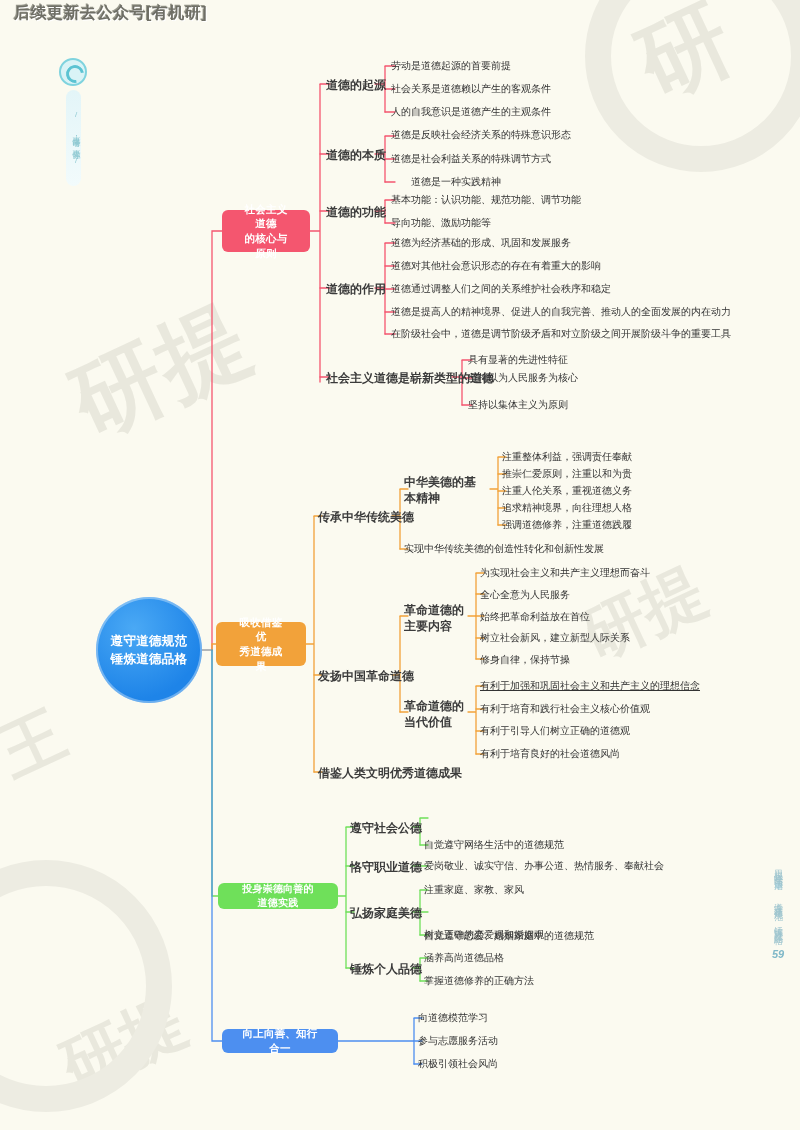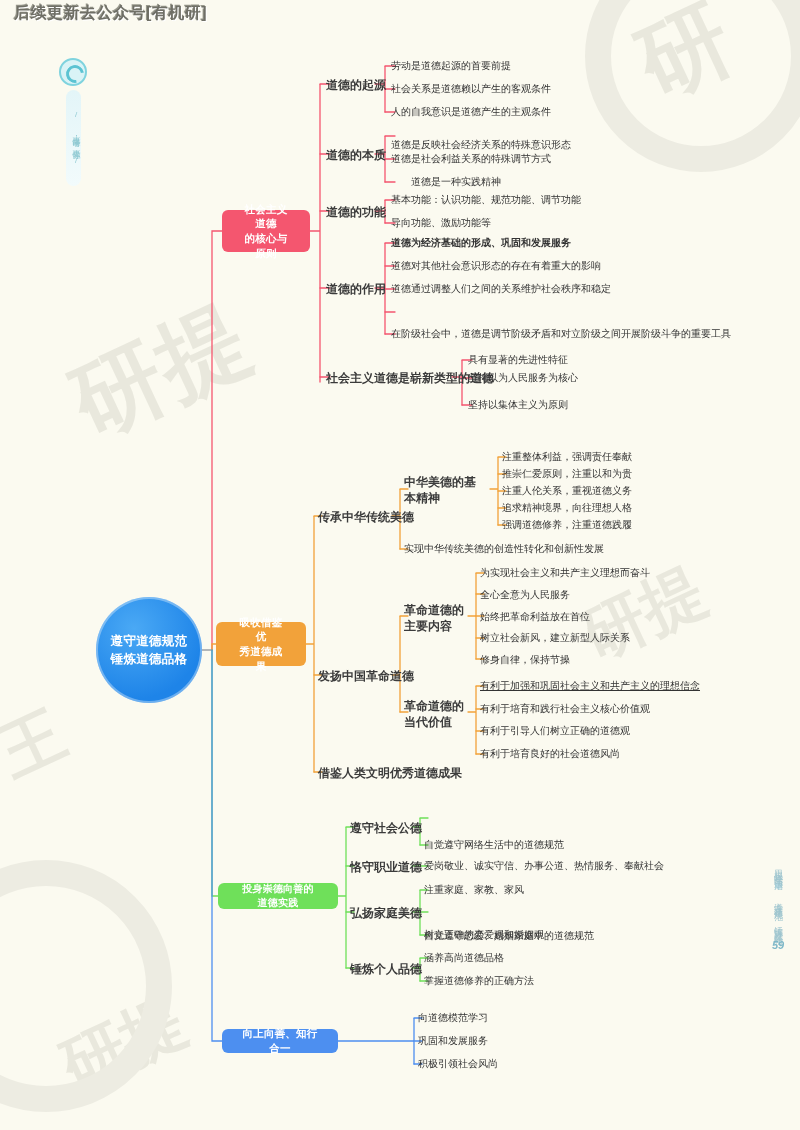--- a/index.html
+++ b/index.html
@@ -49,21 +49,21 @@
   .rail-t{
     writing-mode:vertical-rl;text-orientation:upright;
     font-size:9px;color:#9dc4ce;letter-spacing:2px;margin:0 auto;
   }
   .rail-dot{width:7px;height:7px;border-radius:50%;background:#bfe0e8;margin:6px auto;}
   .rail-b{
     writing-mode:vertical-rl;text-orientation:upright;
     font-size:9px;color:#9dc4ce;letter-spacing:2px;margin:0 auto;
   }
   .pagenum{
-    margin-top:8px;font-size:11px;font-weight:700;color:#7fb8c8;
+    margin-top:17px;font-size:11px;font-weight:700;color:#7fb8c8;
     font-style:italic;
   }
 
   
   #map{position:absolute;left:0;top:0;width:800px;height:1130px;z-index:3;}
   #svg{position:absolute;left:0;top:0;width:800px;height:1130px;z-index:2;pointer-events:none;}
 
   .node{position:absolute;z-index:4;box-sizing:border-box;}
 
   
@@ -248,32 +248,33 @@
       <div>的核心与原则</div>
     </div>
   </div>
 
   <div class="node l2" style="left:326px;top:77px;">道德的起源</div>
   <div class="node l3" style="left:391px;top:59px;text-align:right;">劳动是道德起源的首要前提</div>
   <div class="node l3" style="left:391px;top:82px;">社会关系是道德赖以产生的客观条件</div>
   <div class="node l3" style="left:391px;top:105px;">人的自我意识是道德产生的主观条件</div>
 
   <div class="node l2" style="left:326px;top:147px;">道德的本质</div>
-  <div class="node l3" style="left:391px;top:138px;text-align:center;">道德是反映社会经济关系的特殊意识形态</div>
+  <div class="node l3" style="left:391px;top:128px;text-align:center;">道德是反映社会经济关系的特殊意识形态</div>
   <div class="node l3" style="left:391px;top:152px;">道德是社会利益关系的特殊调节方式</div>
   <div class="node l3" style="left:391px;top:175px;margin-left:20px;">道德是一种实践精神</div>
 
   <div class="node l2" style="left:326px;top:204px;">道德的功能</div>
   <div class="node l3" style="left:391px;top:193px;">基本功能：认识功能、规范功能、调节功能</div>
   <div class="node l3" style="left:391px;top:216px;">导向功能、激励功能等</div>
 
   <div class="node l2" style="left:326px;top:281px;">道德的作用</div>
-  <div class="node l3" style="left:391px;top:236px;font-weight:bold;">道德为经济基础的形成、巩固和发展服务</div>
+  <div class="node l3" style="left:391px;top:236px;">道德为经济基础的形成、巩固和发展服务</div>
   <div class="node l3" style="left:391px;top:259px;">道德对其他社会意识形态的存在有着重大的影响</div>
   <div class="node l3" style="left:391px;top:282px;">道德通过调整人们之间的关系维护社会秩序和稳定</div>
+  <div class="node l3" style="left:391px;top:305px;">道德是提高人的精神境界、促进人的自我完善、推动人的全面发展的内在动力</div>
   <div class="node l3" style="left:391px;top:327px;">在阶级社会中，道德是调节阶级矛盾和对立阶级之间开展阶级斗争的重要工具</div>
 
   <div class="node l2" style="left:326px;top:370px;">社会主义道德是崭新类型的道德</div>
   <div class="node l3" style="left:468px;top:353px;">具有显著的先进性特征</div>
   <div class="node l3" style="left:468px;top:371px;">坚持以为人民服务为核心</div>
   <div class="node l3" style="left:468px;top:398px;">坚持以集体主义为原则</div>
 
   <div class="node l1 orange">
     <div>
       <div>吸收借鉴优</div>
@@ -324,16 +325,16 @@
   <div class="node l3" style="left:424px;top:883px;">注重家庭、家教、家风</div>
   <div class="node l3" style="left:424px;top:929px;">自觉遵守恋爱、婚姻家庭中的道德规范</div>
   <div class="node l3" style="left:424px;top:928px;">树立正确的恋爱观和婚姻观</div>
 
   <div class="node l2" style="left:350px;top:961px;">锤炼个人品德</div>
   <div class="node l3" style="left:424px;top:951px;">涵养高尚道德品格</div>
   <div class="node l3" style="left:424px;top:974px;">掌握道德修养的正确方法</div>
 
   <div class="node l1 blue">向上向善、知行合一</div>
   <div class="node l3" style="left:418px;top:1011px;">向道德模范学习</div>
-  <div class="node l3" style="left:418px;top:1034px;">巩固和发展服务</div>
+  <div class="node l3" style="left:418px;top:1034px;">参与志愿服务活动</div>
   <div class="node l3" style="left:418px;top:1057px;">积极引领社会风尚</div>
 
 </div>
 
 </body></html>

